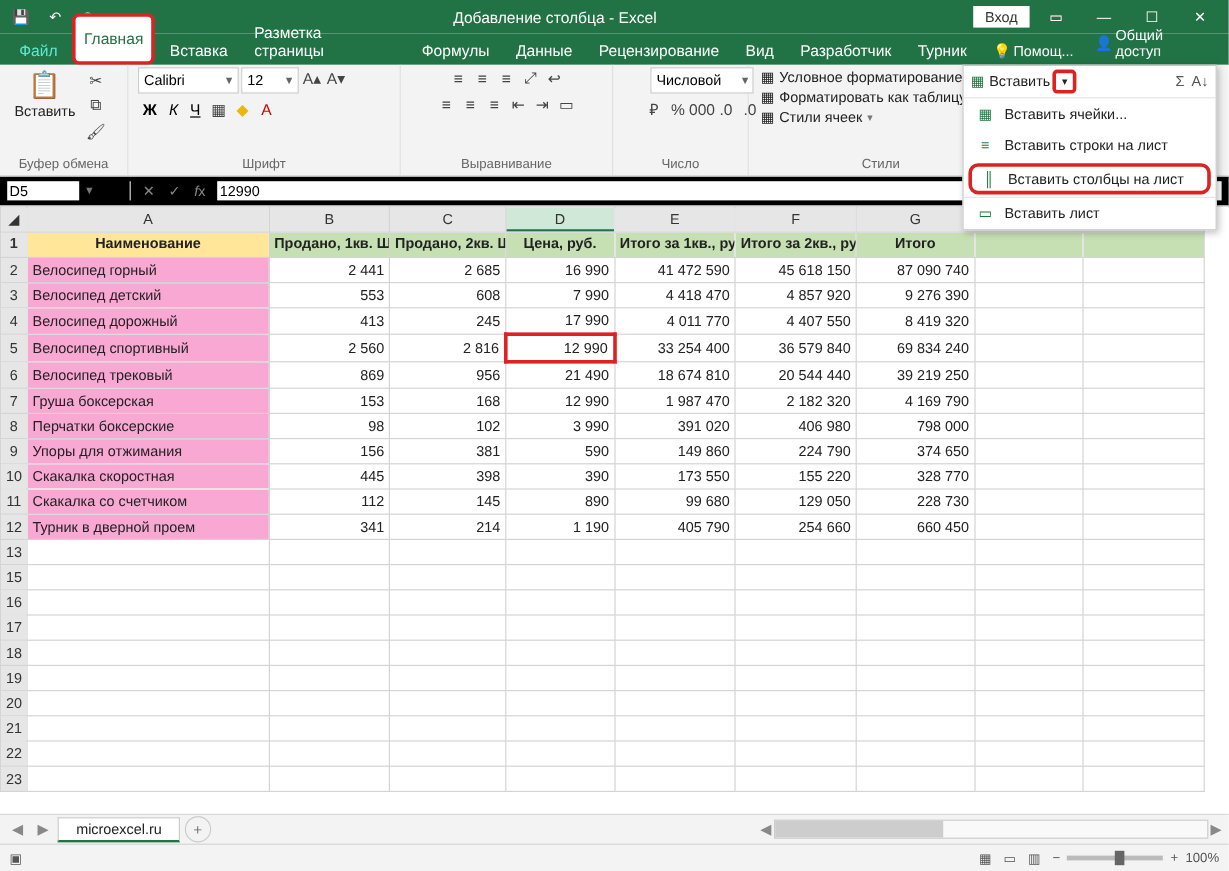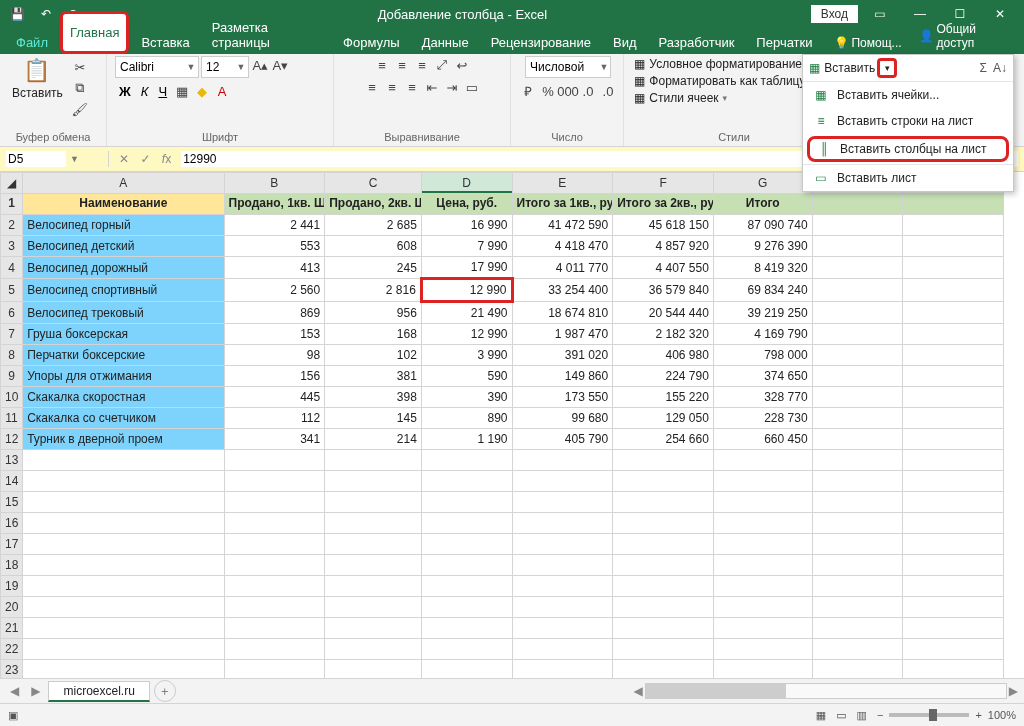--- a/index.html
+++ b/index.html
@@ -21,45 +21,45 @@
 .group .controls{display:flex;gap:4px;align-items:center;flex-wrap:wrap;}
 .group .label{text-align:center;font-size:11px;color:#666;padding:2px 0 3px 0;position:relative;}
 .big-btn{display:flex;flex-direction:column;align-items:center;gap:2px;padding:2px 4px;cursor:pointer;}
 .big-btn .ico{font-size:22px;}
 .small-ico{width:18px;height:18px;display:flex;align-items:center;justify-content:center;cursor:pointer;font-size:13px;color:#444;}
 .combo{display:flex;align-items:center;border:1px solid #ccc;background:#fff;height:20px;}
 .combo input{border:none;outline:none;padding:0 4px;width:60px;font-size:12px;}
 .combo .dd{width:14px;text-align:center;color:#666;font-size:9px;}
 .row{display:flex;gap:2px;align-items:flex-start;}
 .bold-row button{border:none;background:none;cursor:pointer;padding:2px 4px;font-size:13px;}
-.numformat{display:flex;flex-direction:column;gap:2px;}
+.numformat{display:flex;flex-direction:column;gap:2px;margin-left:17px;}
 .styline{display:flex;align-items:center;gap:4px;cursor:pointer;padding:1px 2px;font-size:12px;}
 .insert-menu{position:absolute;right:10px;top:0;width:210px;background:#fff;border:1px solid #c8c8c8;box-shadow:2px 2px 6px rgba(0,0,0,.25);z-index:20;}
 .insert-header{display:flex;align-items:center;gap:4px;padding:3px 6px;border-bottom:1px solid #e5e5e5;}
 .insert-header .dd{border:3px solid #d22;border-radius:4px;width:14px;height:14px;display:flex;align-items:center;justify-content:center;font-size:9px;margin-left:-2px;}
 .insert-header .extras{margin-left:auto;display:flex;gap:6px;color:#555;}
 .menu-item{display:flex;align-items:center;gap:8px;padding:6px 10px;cursor:pointer;font-size:12px;}
 .menu-item .mi-ico{width:16px;text-align:center;color:#1a7a3e;}
 .menu-item.hot{border:3px solid #d22;border-radius:8px;margin:2px 4px;padding:3px 6px;}
 .menu-item.last{border-top:1px solid #e5e5e5;}
-.namebox-row{height:24px;border-bottom:1px solid #d4d4d4;display:flex;align-items:center;background:#fef9c3;}
+.namebox-row{height:24px;border-bottom:1px solid #d4d4d4;display:flex;align-items:center;background:#000000;}
 .namebox{width:96px;border-right:1px solid #d4d4d4;padding:0 6px;display:flex;align-items:center;gap:4px;}
 .namebox input{border:none;outline:none;width:56px;font-size:12px;}
 .fx-area{display:flex;align-items:center;gap:6px;padding:0 6px;flex:1;}
 .fx-area .icons span{color:#888;padding:0 4px;cursor:pointer;}
 .fx-area input{border:none;outline:none;flex:1;font-size:12px;}
 .grid-wrap{flex:1;overflow:hidden;position:relative;background:#fff;}
 table.sheet{border-collapse:collapse;table-layout:fixed;width:1004px;}
 table.sheet th,table.sheet td{border:1px solid #d4d4d4;height:20px;padding:0 4px;font-size:12px;white-space:nowrap;overflow:hidden;}
 table.sheet thead th{background:#e6e6e6;font-weight:normal;text-align:center;color:#333;}
 table.sheet thead th.col-sel{background:#cfe8d7;}
 table.sheet .rowhdr{background:#e6e6e6;text-align:center;width:22px;color:#333;}
 .data-hdr td{background:#c6e0b4;font-weight:bold;text-align:center;height:38px;white-space:normal;line-height:1.15;}
 .data-hdr .name-col{background:#ffe699;}
-.name-col{background:#7dd3fc;}
+.name-col{background:#f9a8d4;}
 td.num{text-align:right;}
 .red-cell{border:3px solid #d22!important;border-radius:8px;}
 .col-A{width:200px;} .col-B{width:100px;} .col-C{width:96px;} .col-D{width:90px;} .col-E{width:100px;} .col-F{width:100px;} .col-G{width:98px;} .col-H{width:90px;} .col-I{width:100px;}
 .sheet-tabs{height:24px;border-top:1px solid #d4d4d4;display:flex;align-items:center;background:#f3f3f3;gap:4px;padding:0 6px;}
 .sheet-tabs .nav{color:#888;cursor:pointer;padding:0 4px;}
 .sheet-tabs .sheet-tab{background:#fff;border:1px solid #ccc;border-bottom:2px solid #217346;padding:2px 14px;font-size:12px;cursor:pointer;}
 .sheet-tabs .add{width:20px;height:20px;border:1px solid #ccc;border-radius:50%;display:flex;align-items:center;justify-content:center;cursor:pointer;color:#666;}
 .sheet-tabs .hscroll{flex:1;}
 .hscrollbar{margin-left:auto;display:flex;align-items:center;gap:2px;}
 .hscrollbar .bar{width:360px;height:14px;border:1px solid #ccc;background:#f9f9f9;position:relative;}
@@ -92,21 +92,21 @@
   <div class="tabbar">
     <div class="tab file">Файл</div>
     <div class="tab active red-ring">Главная</div>
     <div class="tab">Вставка</div>
     <div class="tab">Разметка страницы</div>
     <div class="tab">Формулы</div>
     <div class="tab">Данные</div>
     <div class="tab">Рецензирование</div>
     <div class="tab">Вид</div>
     <div class="tab">Разработчик</div>
-    <div class="tab">Перчатки</div>
+    <div class="tab">Турник</div>
     <div class="spacer"></div>
     <div class="help">
         <span>💡</span>
         <span>Помощ...</span>
       </div>
     <div class="help">
         <span>👤</span>
         <span>Общий доступ</span>
       </div>
   </div>
@@ -435,32 +435,20 @@
             <td></td>
             <td></td>
             <td></td>
             <td></td>
             <td></td>
             <td></td>
             <td></td>
             <td></td>
           </tr>
           <tr>
-            <td class="rowhdr">14</td>
-            <td></td>
-            <td></td>
-            <td></td>
-            <td></td>
-            <td></td>
-            <td></td>
-            <td></td>
-            <td></td>
-            <td></td>
-          </tr>
-          <tr>
             <td class="rowhdr">15</td>
             <td></td>
             <td></td>
             <td></td>
             <td></td>
             <td></td>
             <td></td>
             <td></td>
             <td></td>
             <td></td>

